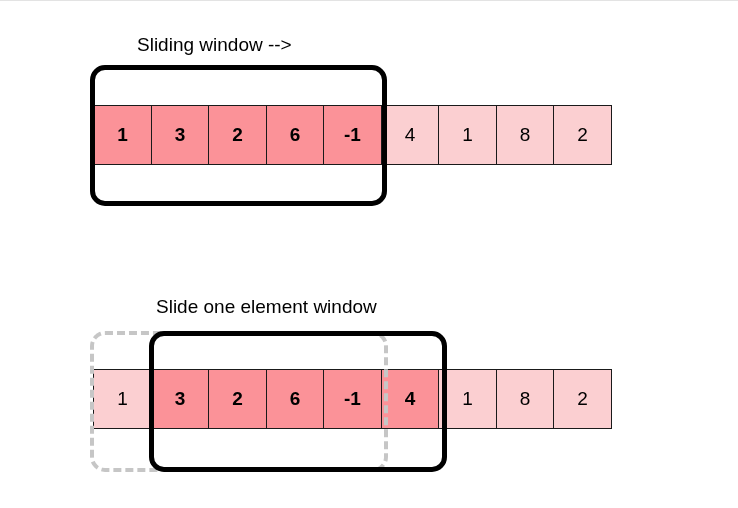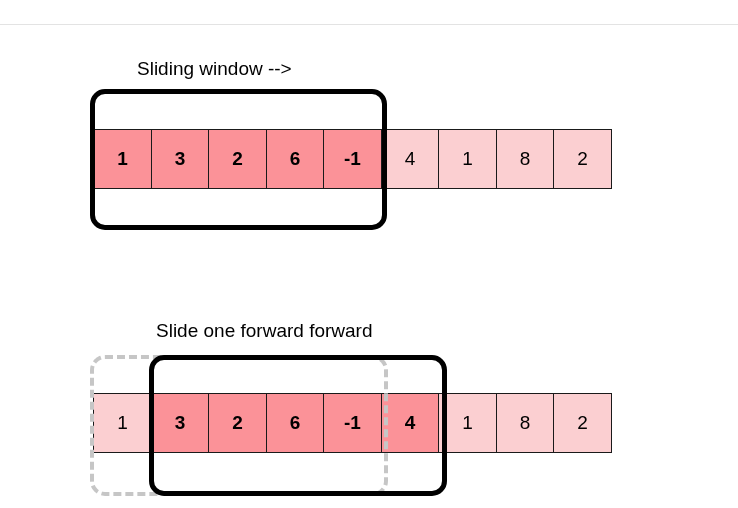--- a/index.html
+++ b/index.html
@@ -16,21 +16,20 @@
   }
   #canvas {
     position: absolute;
     left: 0;
     top: 0;
     width: 738px;
     height: 396px;
     background: #ffffff;
     border-top: 1px solid #e3e3e3;
     box-sizing: border-box;
-    margin-top: 24px;
   }
 
   
   .caption {
     position: absolute;
     font-size: 19px;
     line-height: 23px;
     color: #000000;
     white-space: nowrap;
     font-family: "Liberation Sans", sans-serif;
@@ -121,21 +120,21 @@
     <div class="cell active">6</div>
     <div class="cell active">-1</div>
     <div class="cell inactive">4</div>
     <div class="cell inactive">1</div>
     <div class="cell inactive">8</div>
     <div class="cell inactive">2</div>
   </div>
 
   <div class="window" id="window-1"></div>
 
-  <div class="caption" id="caption-2">Slide one forward forward</div>
+  <div class="caption" id="caption-2">Slide one element window</div>
 
   <div class="array" id="array-2">
     <div class="cell inactive">1</div>
     <div class="cell active">3</div>
     <div class="cell active">2</div>
     <div class="cell active">6</div>
     <div class="cell active">-1</div>
     <div class="cell active">4</div>
     <div class="cell inactive">1</div>
     <div class="cell inactive">8</div>

